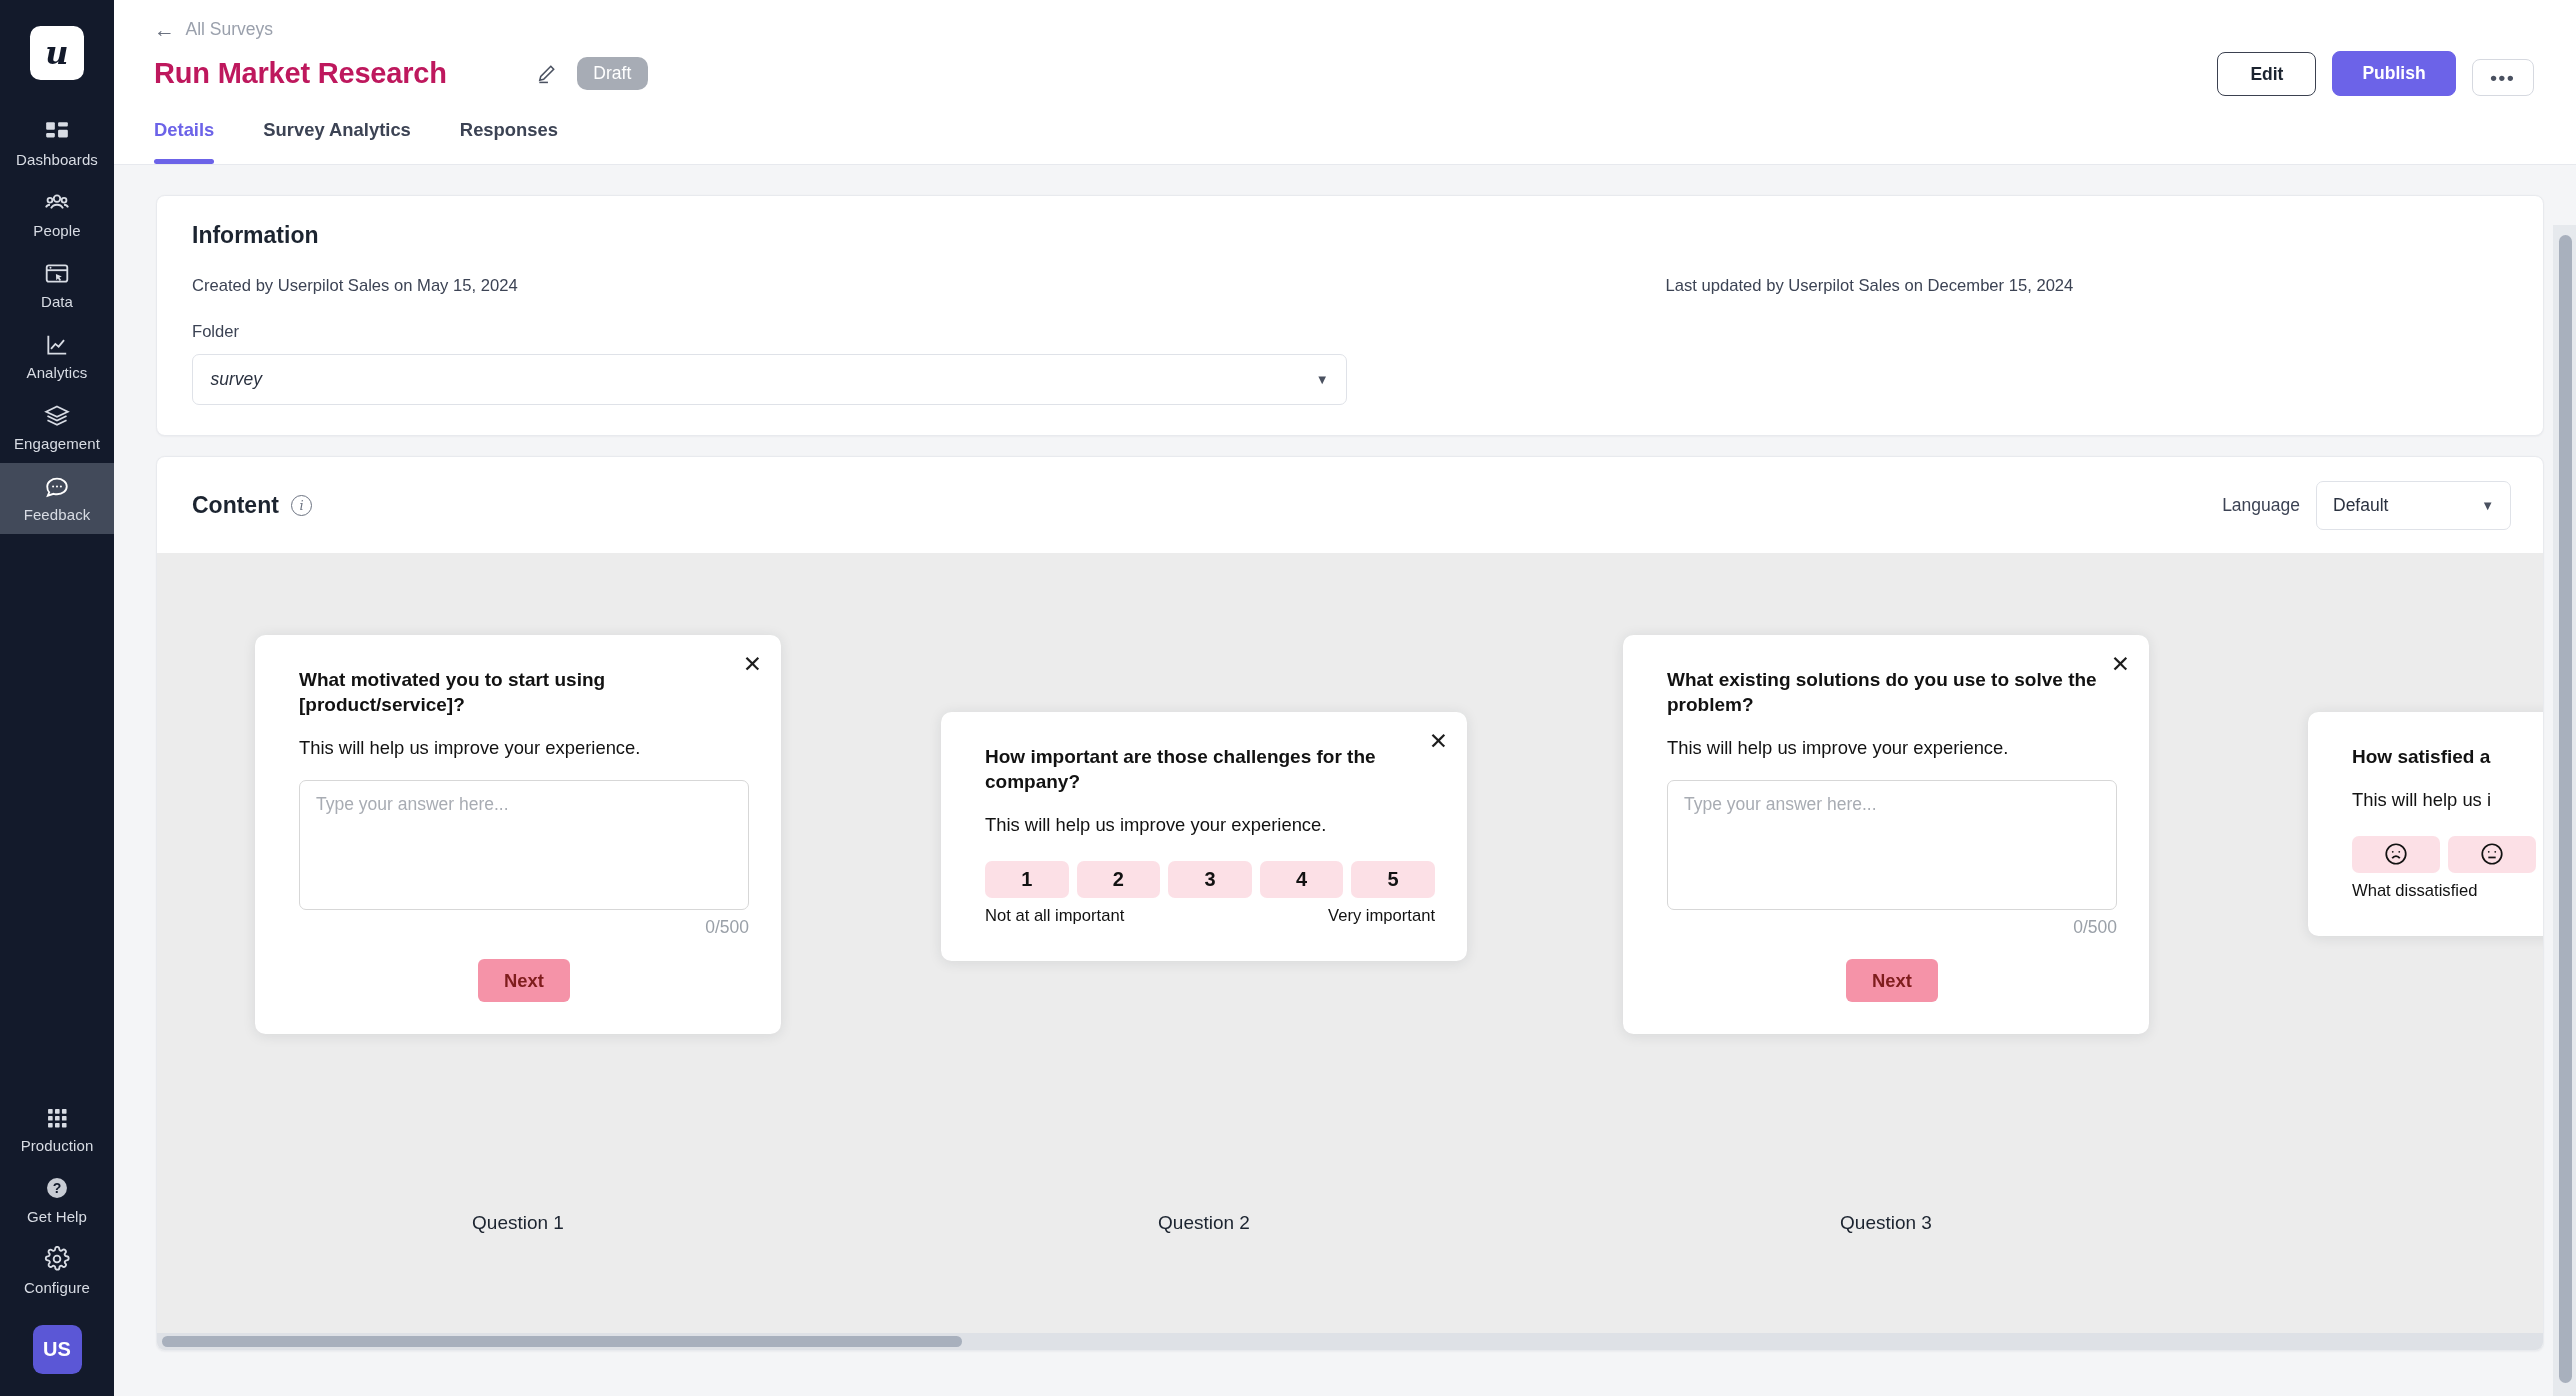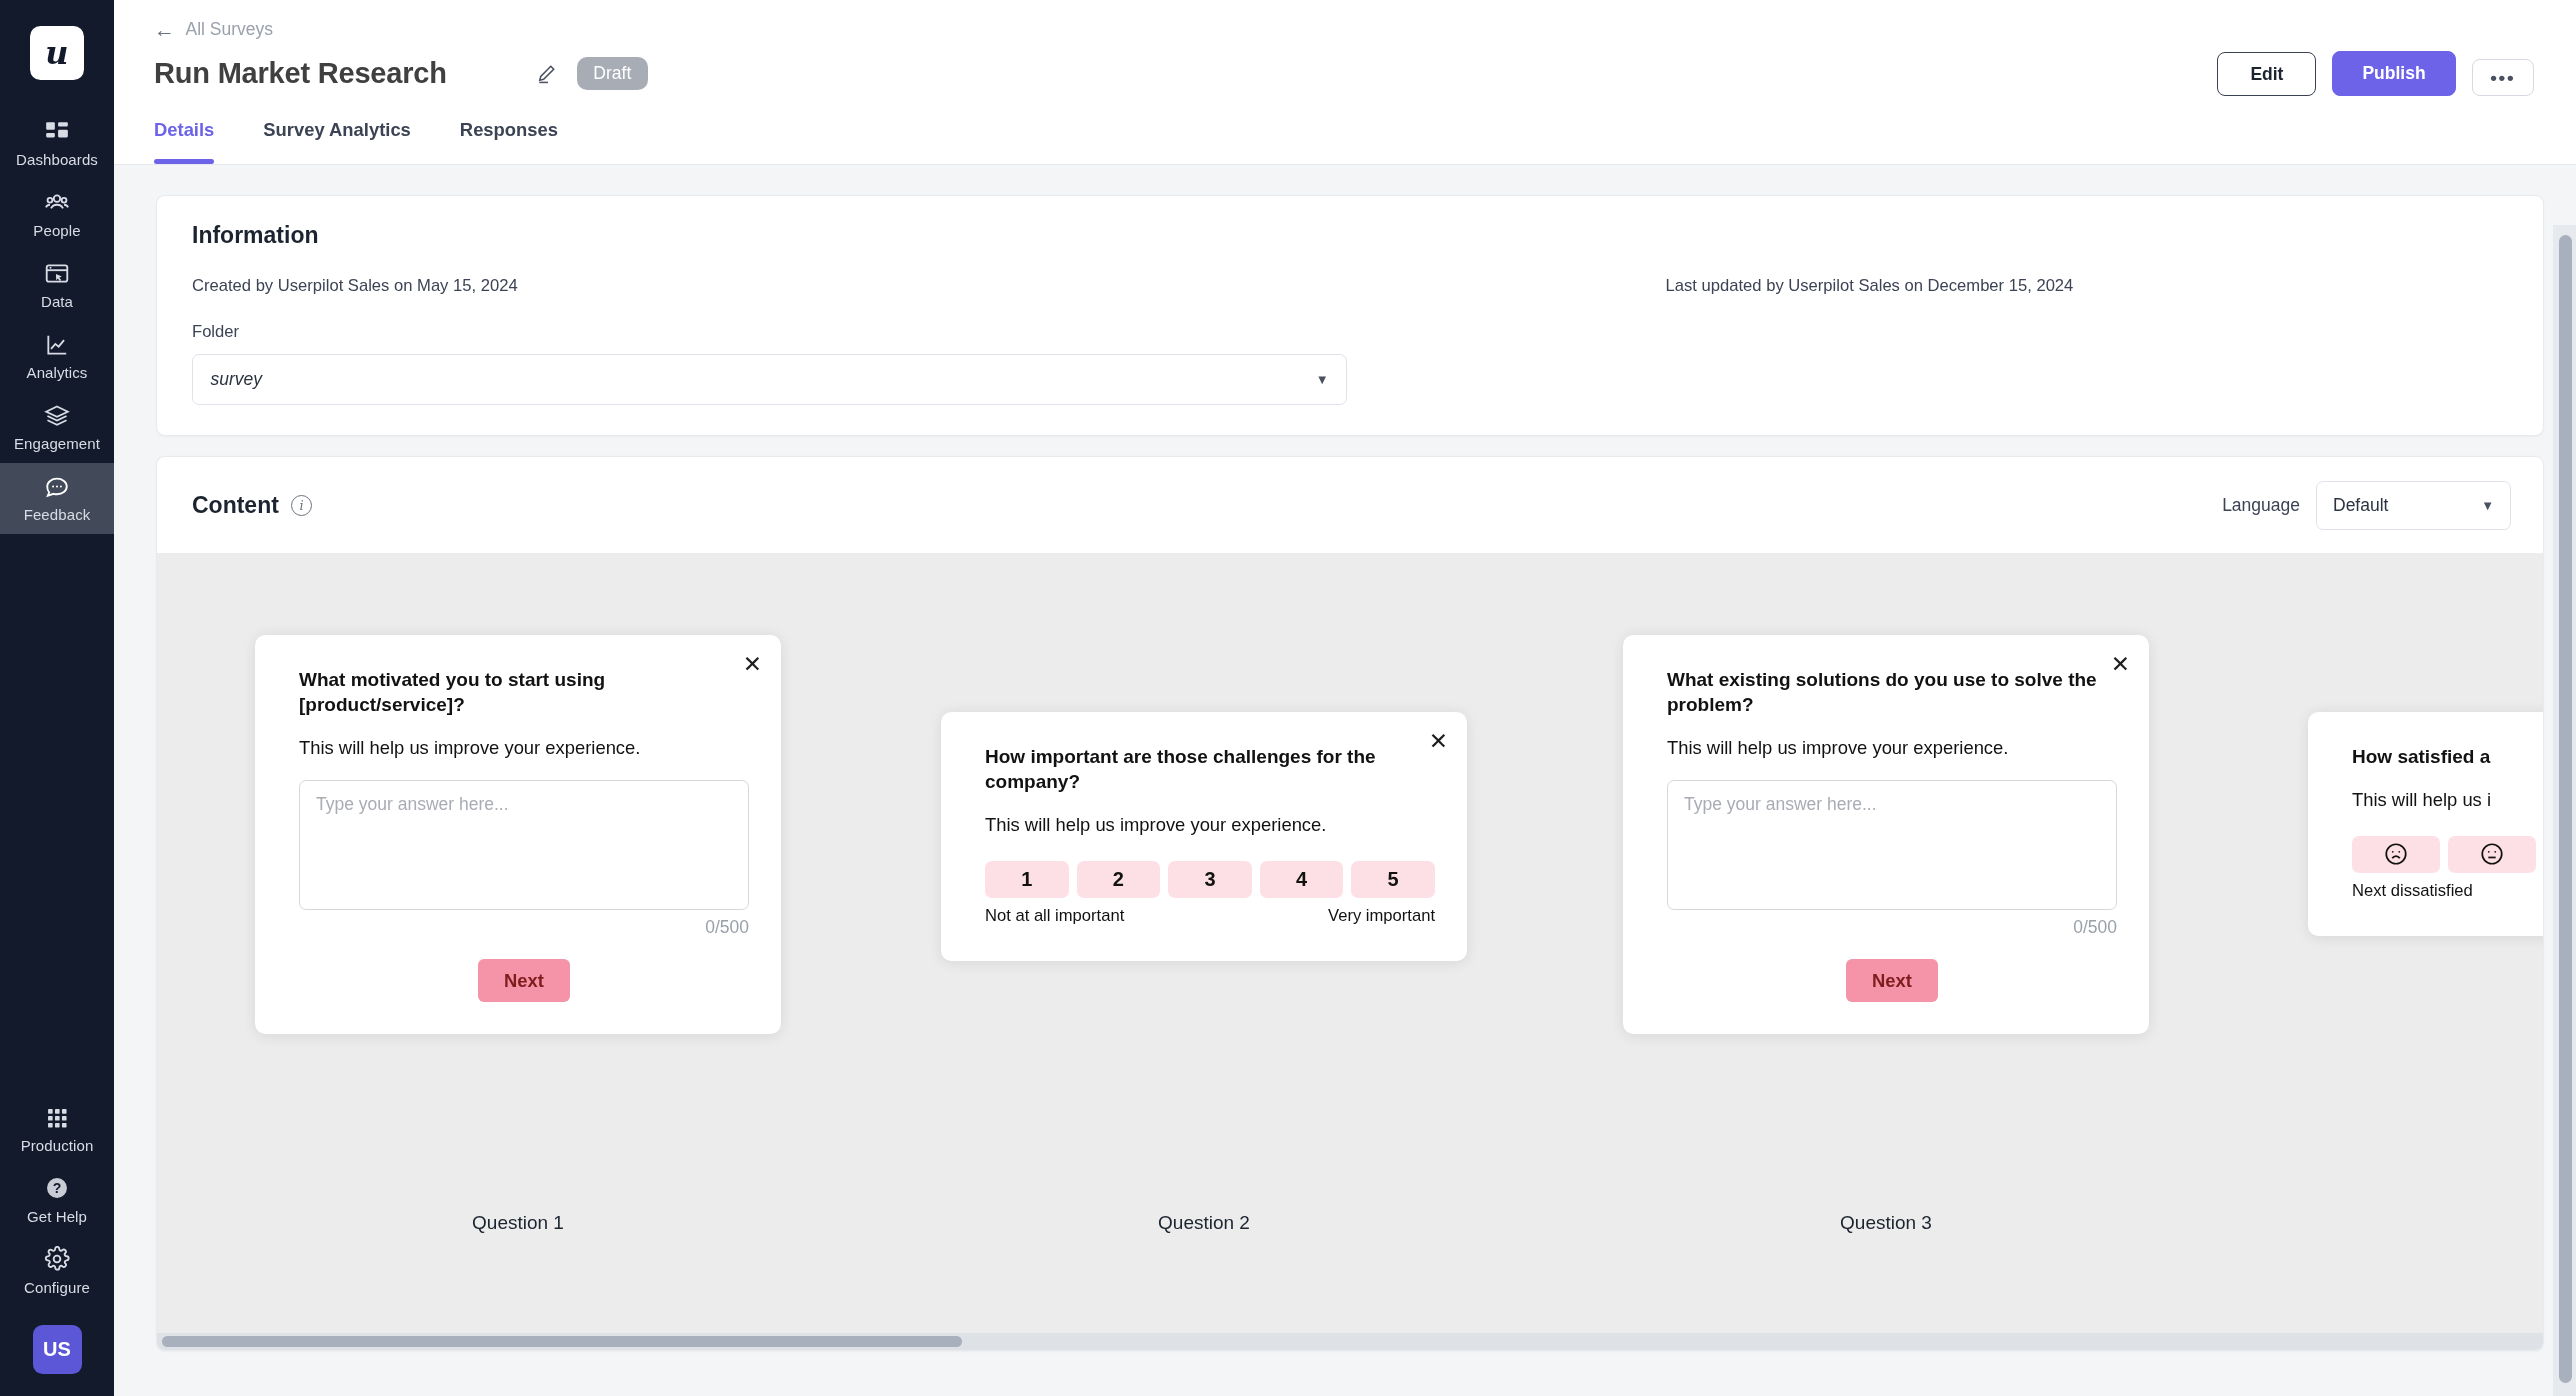--- a/index.html
+++ b/index.html
@@ -61,21 +61,21 @@
     display: flex; align-items: center; gap: 10.5px;
     padding: 19px 0 0 40px; color: #9aa0ac; font-size: 17.5px; cursor: pointer;
     width: max-content;
   }
   .breadcrumb .arrow { font-size: 21px; line-height: 1; color: #6b7280; }
 
   .title-row {
     display: flex; align-items: center;
     padding: 10.5px 42px 0 40px;
   }
-  .page-title { font-size: 29px; font-weight: bold; color: #404040; letter-spacing: -0.2px; }
+  .page-title { font-size: 29px; font-weight: bold; color: #be185d; letter-spacing: -0.2px; }
   .pencil { margin-left: 88px; cursor: pointer; display:flex; }
   .badge-draft {
     margin-left: 19px; background: #a7acb5; color: #fff;
     font-size: 17.5px; padding: 6.1px 16.6px; border-radius: 10px; font-weight: 500;
   }
   .actions { margin-left: auto; display: flex; align-items: flex-end; gap: 16px; }
   .btn {
     font-size: 17.5px; font-weight: bold; border-radius: 8px; cursor: pointer;
     font-family: "Liberation Sans", sans-serif;
   }
@@ -461,21 +461,21 @@
                 <svg width="26" height="26" viewBox="0 0 24 24" fill="none" stroke="#121212" stroke-width="1.6">
                   <circle cx="12" cy="12" r="9"></circle>
                   <circle cx="9" cy="10" r=".8" fill="#121212" stroke="none"></circle>
                   <circle cx="15" cy="10" r=".8" fill="#121212" stroke="none"></circle>
                   <path d="M8.6 15.2h6.8"></path>
                 </svg>
               </div>
 
             </div>
             <div class="scale-legend">
-              <span>Next dissatisfied</span>
+              <span>What dissatisfied</span>
             </div>
           </div>
 
           <div class="q-labels" style="top:659px;">
             <div class="q-label" style="left:98px; width:526px;">Question 1</div>
             <div class="q-label" style="left:784px; width:526px;">Question 2</div>
             <div class="q-label" style="left:1466px; width:526px;">Question 3</div>
           </div>
 
           <div class="hscroll-track">

